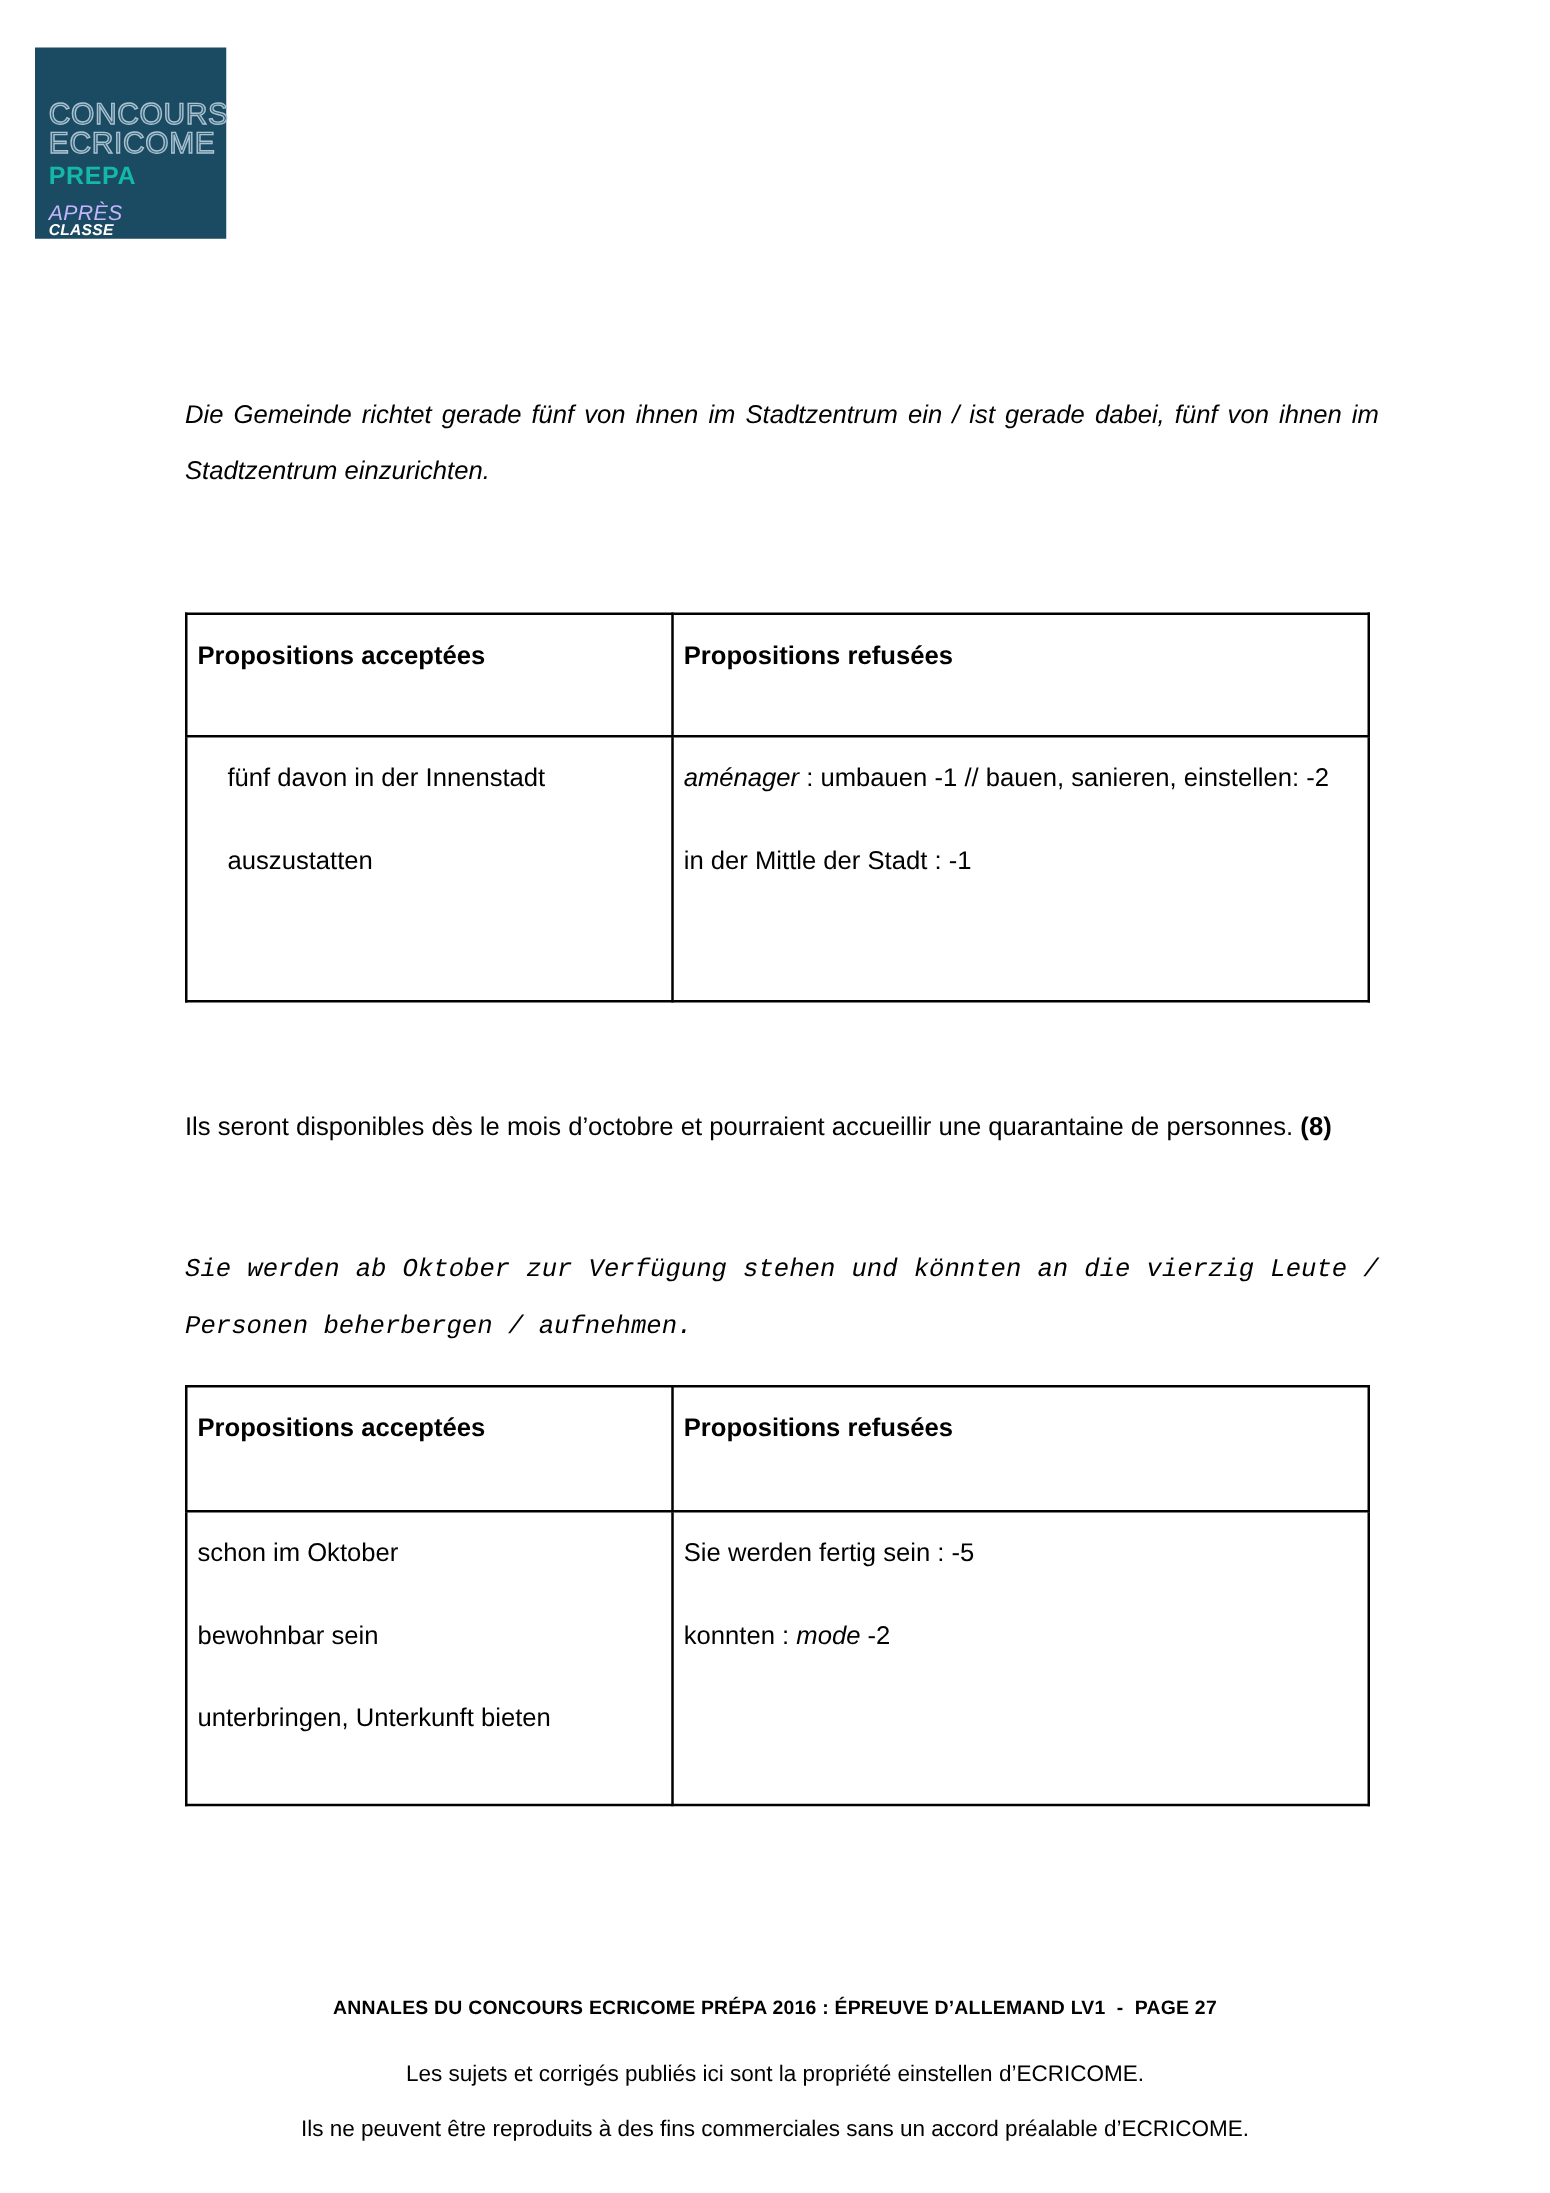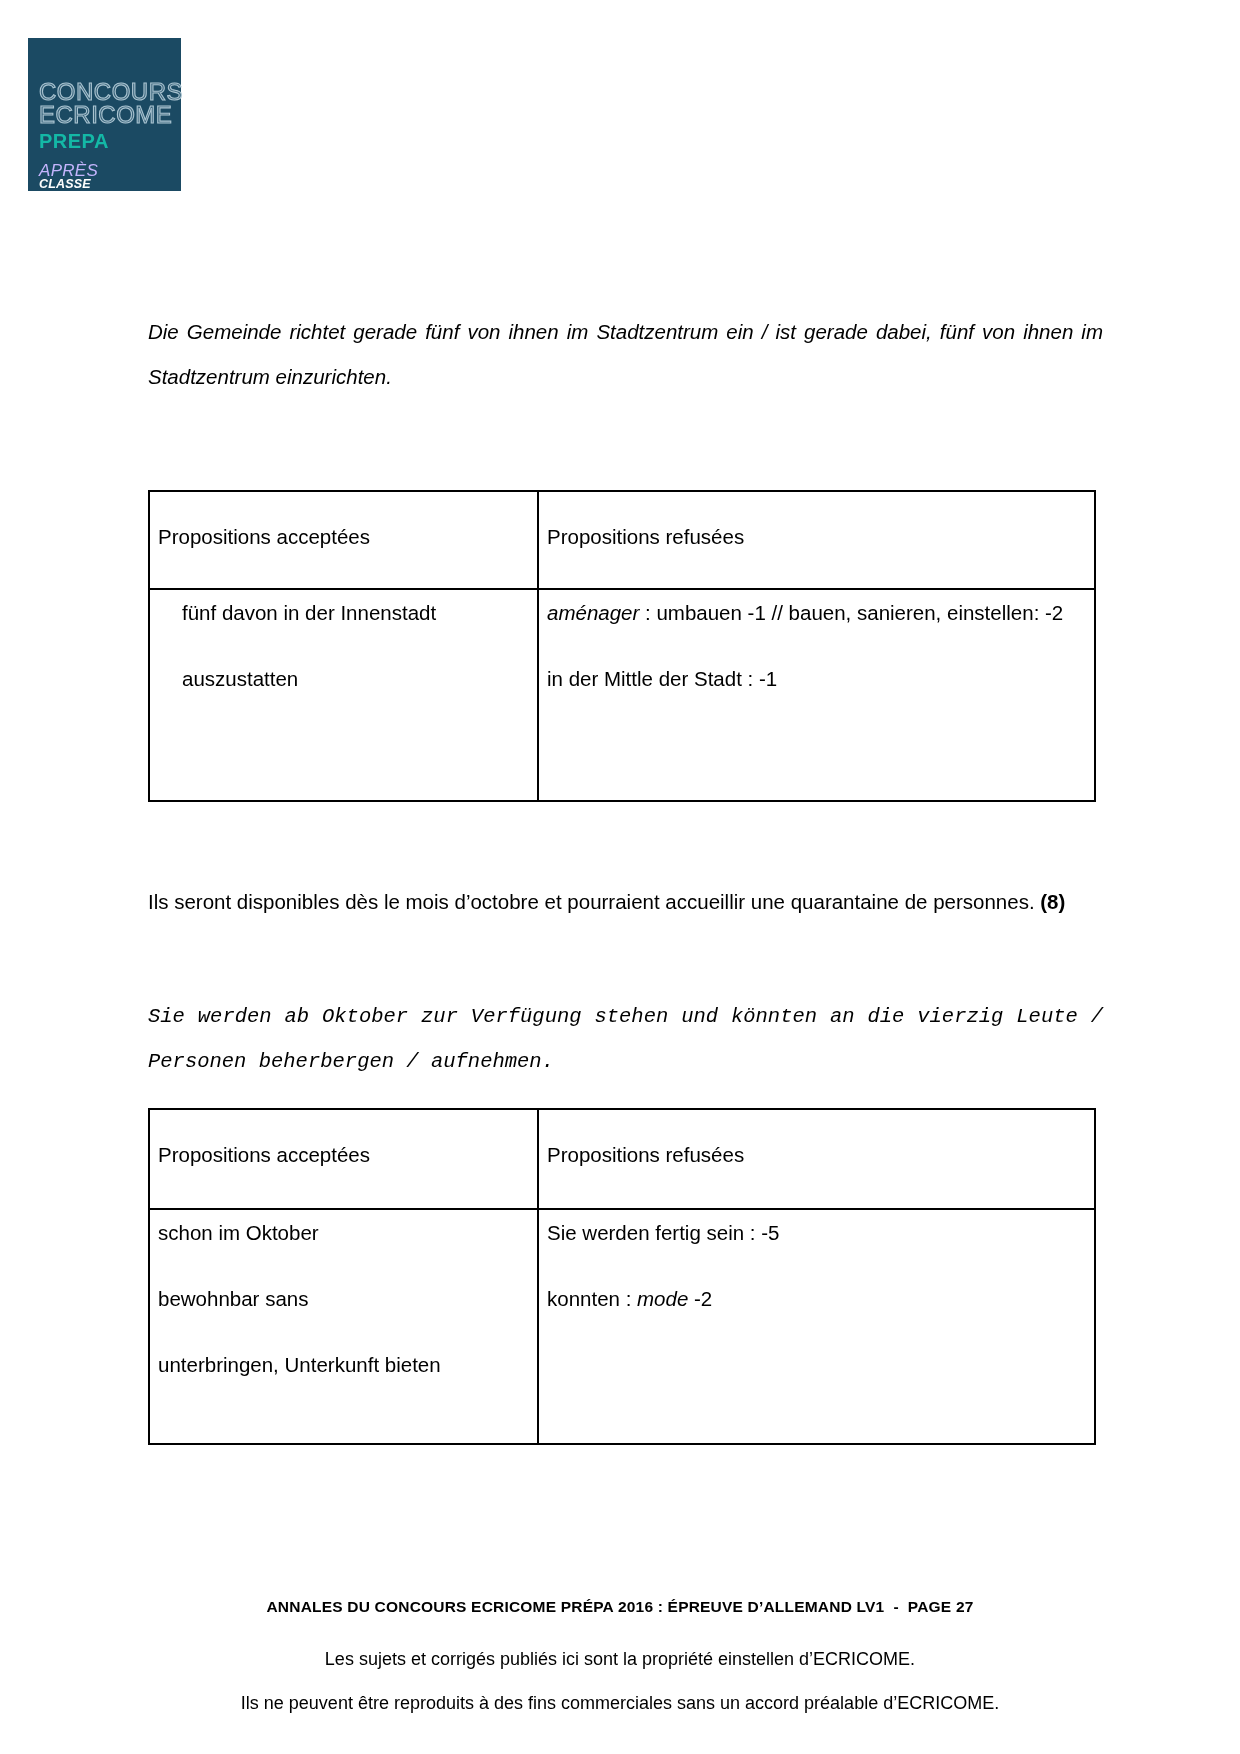--- a/index.html
+++ b/index.html
@@ -86,25 +86,25 @@
   #t1 { top: 490px; }
   #t2 { top: 1108px; }
 
   .ctable td {
     border: 2px solid #000000;
     vertical-align: top;
     padding: 0 14px 0 8px;
     box-sizing: border-box;
   }
   .ctable td.hd {
-    font-weight: 400;
-    padding-top: 32px;
+    font-weight: 700;
+    padding-top: 20px;
     line-height: 26px;
   }
-  .ctable td.bd { }
+  .ctable td.bd { padding-top: 10px; }
   .ctable td.indent { padding-left: 32px; }
 
   #t1 tr.head td { height: 98px; }
   #t1 tr.brow td { height: 212px; }
   #t2 tr.head td { height: 100px; }
   #t2 tr.brow td { height: 235px; }
 
   .cp {
     margin: 0 0 21px 0;
     line-height: 45px;
@@ -176,21 +176,21 @@
         <col style="width:557px">
       </colgroup>
     <tbody>
         <tr class="head">
       <td class="hd">Propositions acceptées</td>
       <td class="hd">Propositions refusées</td>
     </tr>
     <tr class="brow">
       <td class="bd">
         <p class="cp">schon im Oktober</p>
-        <p class="cp">bewohnbar sans</p>
+        <p class="cp">bewohnbar sein</p>
         <p class="cp">unterbringen, Unterkunft bieten</p>
       </td>
       <td class="bd">
         <p class="cp">Sie werden fertig sein : -5</p>
         <p class="cp"><span>konnten : </span><i>mode</i><span> -2</span></p>
       </td>
     </tr>
   </tbody>
     </table>
 

